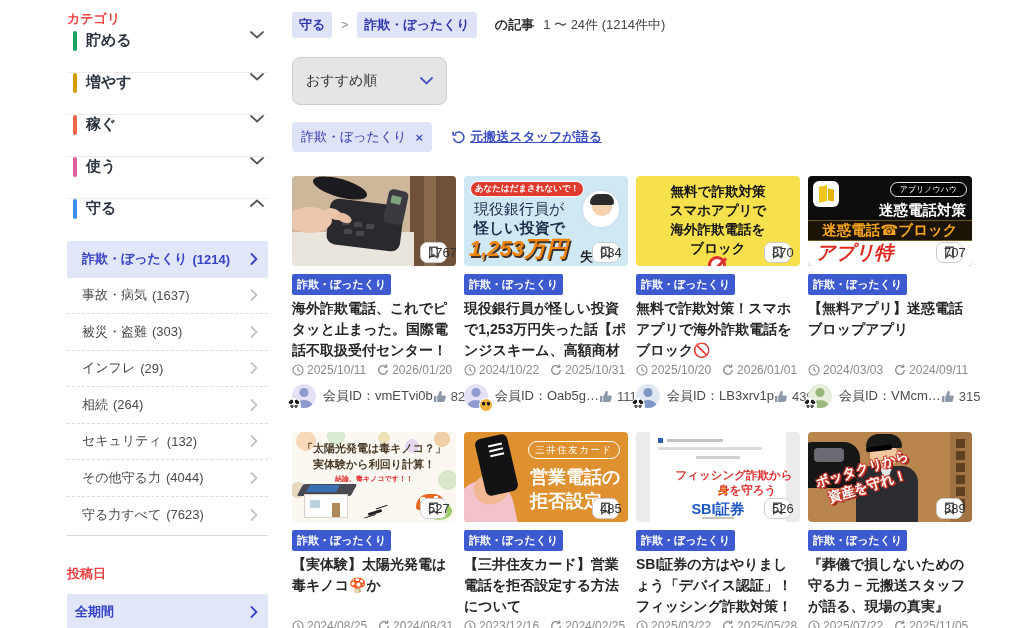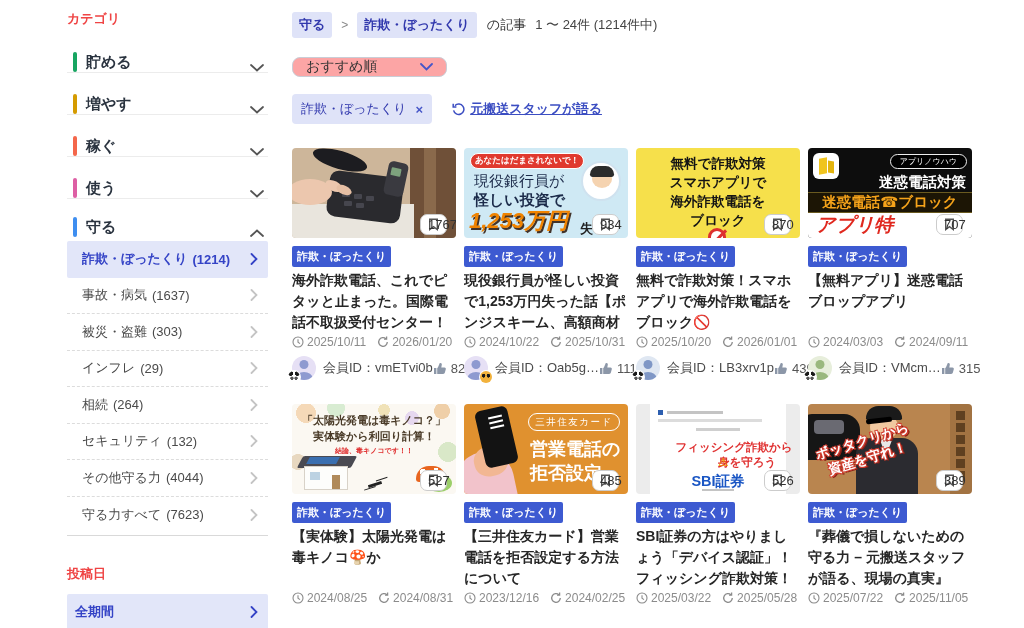--- a/index.html
+++ b/index.html
@@ -4,21 +4,21 @@
 <style>
   * { margin:0; padding:0; box-sizing:border-box; }
   html,body { background:#fff; }
   body { font-family:"Liberation Sans","DejaVu Sans",sans-serif; }
   .page { position:relative; width:1024px; height:628px; background:#fff; overflow:hidden; }
 
   
   .sidebar { position:absolute; left:67px; top:10px; width:201px; }
   .side-label { font-size:13px; font-weight:bold; color:#ef4444; }
   .cat-list { margin-top:3px; }
-  .cat-row { display:flex; align-items:flex-end; height:42px; border-bottom:1px solid #ececec; cursor:pointer;font-family:Liberation Serif, serif; }
+  .cat-row { display:flex; align-items:flex-start; height:42px; border-bottom:1px solid #ececec; cursor:pointer;font-family:Liberation Serif, serif; }
   .cat-row.last { border-bottom:none; height:38px; }
   .cat-bar { width:4px; height:20px; border-radius:2px; margin:0 9px 0 6px; flex:none; }
   .cat-label { font-size:15px; font-weight:bold; color:#2b3440; flex:1; }
   .chev-v { flex:none; margin-right:4px; }
 
   .sub-list { margin-top:4px; }
   .sub-row { display:flex; align-items:center; height:36.5px; padding:0 10px 0 15px; border-bottom:1px dashed #dcdcdc; font-size:13px; color:#4a4a4a; cursor:pointer; }
   .sub-label { }
   .sub-count { margin-left:5px; }
   .sub-row .chev-r { margin-left:auto; }
@@ -30,24 +30,24 @@
   .date-list { margin-top:11px; }
   .date-row { display:flex; align-items:center; height:36px; padding:0 10px 0 8px; font-size:13px; color:#4a4a4a; cursor:pointer; margin-bottom:4px; }
   .date-row .chev-r { margin-left:auto; }
   .date-row.selected { background:#e2e6f9; color:#3443c6; font-weight:bold; border-radius:2px; }
 
   
   .main { position:absolute; left:292px; top:12px; width:688px; }
   .breadcrumb { display:flex; align-items:center; gap:9px; font-size:13px; color:#333; }
   .crumb { background:#dfe3f8; color:#3138ad; font-weight:bold; padding:4px 7px; border-radius:3px; cursor:pointer; }
   .crumb-sep { color:#888; font-size:12px; }
-  .crumb-suffix { font-weight:normal; color:#333; margin-left:1px; }
+  .crumb-suffix { font-weight:bold; color:#333; margin-left:9px; }
   .crumb-range { color:#444; }
 
-  .sort-select { margin-top:19px; width:155px; height:20px; border:1px solid #c9cdd6; border-radius:8px; display:flex; align-items:center; justify-content:space-between; padding:0 13px; font-size:14px; color:#333; cursor:pointer; background:#fca5a5; }
+  .sort-select { margin-top:19px; width:155px; height:48px; border:1px solid #c9cdd6; border-radius:8px; display:flex; align-items:center; justify-content:space-between; padding:0 13px; font-size:14px; color:#333; cursor:pointer; background:#e5e5e5; }
 
   .filter-row { margin-top:17px; display:flex; align-items:center; gap:20px; }
   .chip { background:#dfe3f8; color:#3138ad; font-size:13px; padding:6px 9px; border-radius:4px; display:flex; align-items:center; gap:9px; }
   .chip-x { color:#4656c8; font-weight:bold; font-size:13px; cursor:pointer; }
   .reset-link { display:flex; align-items:center; gap:5px; color:#3c4ec2; font-size:13px; cursor:pointer; }
   .reset-link .txt { text-decoration:underline; font-weight:bold; }
 
   
   .grid { margin-top:24px; display:grid; grid-template-columns:repeat(4,164px); column-gap:8px; row-gap:24px; }
   .card { width:164px; position:relative; }

